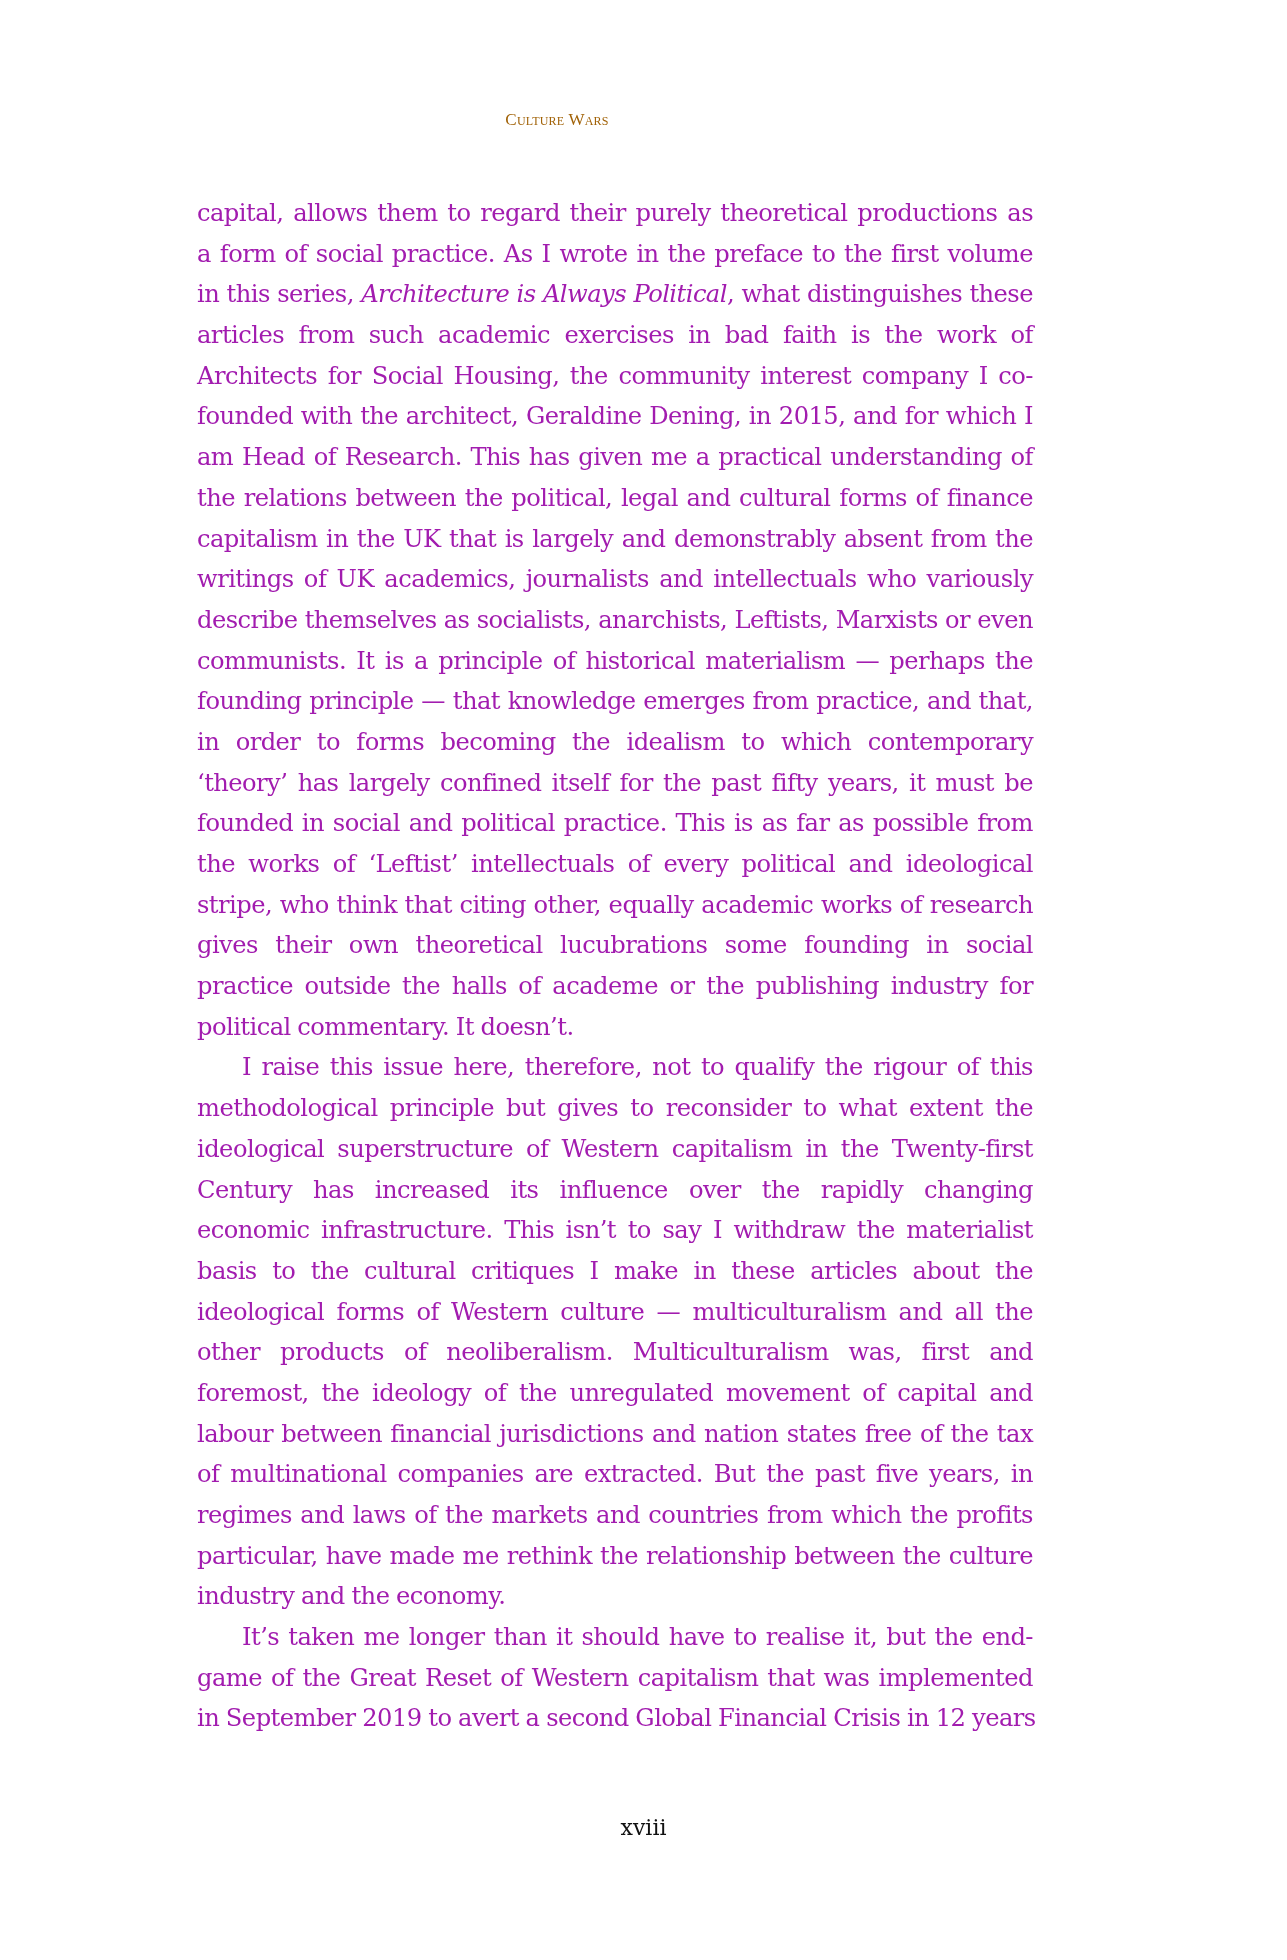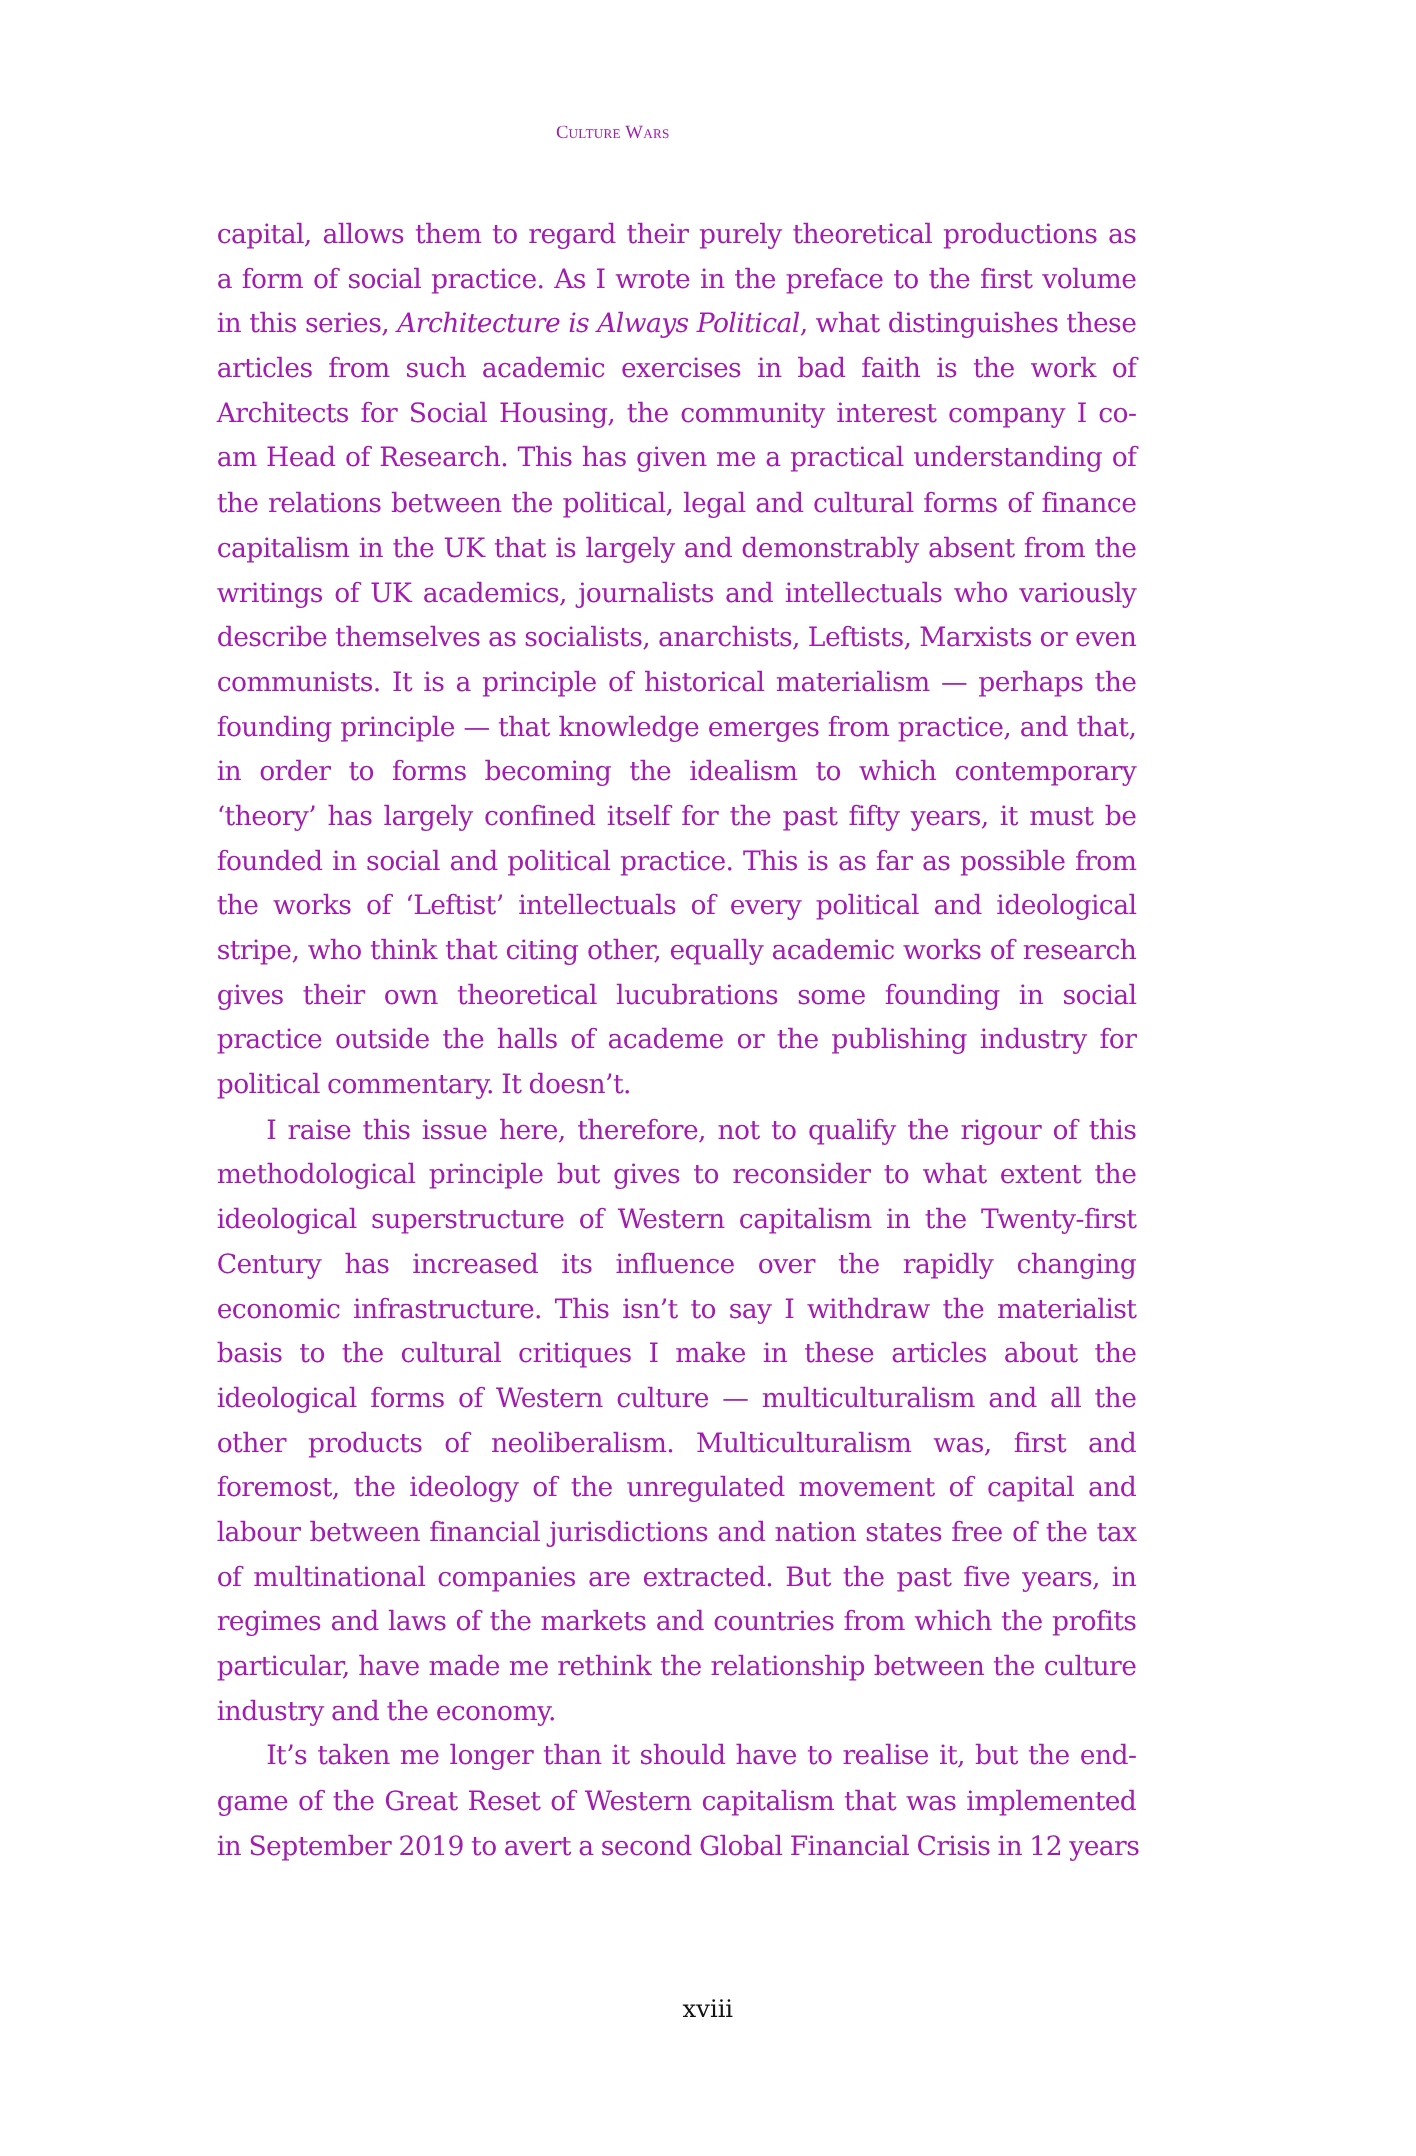--- a/index.html
+++ b/index.html
@@ -1,20 +1,20 @@
 <!DOCTYPE html>
 <html><head>
 <meta charset="utf-8">
 <style>
   html, body { margin: 0; padding: 0; background: #ffffff; }
   body { width: 1287px; height: 1960px; position: relative; overflow: hidden; }
   .page { position: absolute; left: 0; top: 0; width: 1287px; height: 1960px; background: #ffffff; }
   .running-head {
     position: absolute; left: 0; width: 1114px; top: 110px; text-align: center;
-    font-family: "Liberation Serif", serif; font-size: 17px; color: #a21caf;
+    font-family: "Liberation Serif", serif; font-size: 17px; color: #a16207;
     font-variant: small-caps; letter-spacing: 0.2px;
   }
   .body-text {
     position: absolute; left: 197px; top: 193px; width: 836px;
     font-family: "DejaVu Serif", serif; font-size: 24.2px; color: #a21caf;
     line-height: 40.7px;
   }
   .line { display: block; height: 40.7px; white-space: nowrap; text-align: justify; text-align-last: justify; letter-spacing: -0.55px; word-spacing: -0.5px; }
   .line.last { text-align-last: left; }
   .line.indent { padding-left: 45px; }
@@ -31,20 +31,21 @@
   <div class="running-head">Culture Wars</div>
 
   <div class="body-text">
 
     <div>
       <span class="line">capital, allows them to regard their purely theoretical productions as</span>
       <span class="line">a form of social practice. As I wrote in the preface to the first volume</span>
       <span class="line"><span>in this series, </span><em>Architecture is Always Political</em><span>, what distinguishes these</span></span>
       <span class="line">articles from such academic exercises in bad faith is the work of</span>
       <span class="line">Architects for Social Housing, the community interest company I co-</span>
+      <span class="line">founded with the architect, Geraldine Dening, in 2015, and for which I</span>
       <span class="line">am Head of Research. This has given me a practical understanding of</span>
       <span class="line">the relations between the political, legal and cultural forms of finance</span>
       <span class="line">capitalism in the UK that is largely and demonstrably absent from the</span>
       <span class="line">writings of UK academics, journalists and intellectuals who variously</span>
       <span class="line">describe themselves as socialists, anarchists, Leftists, Marxists or even</span>
       <span class="line">communists. It is a principle of historical materialism — perhaps the</span>
       <span class="line">founding principle — that knowledge emerges from practice, and that,</span>
       <span class="line">in order to forms becoming the idealism to which contemporary</span>
       <span class="line">‘theory’ has largely confined itself for the past fifty years, it must be</span>
       <span class="line">founded in social and political practice. This is as far as possible from</span>

